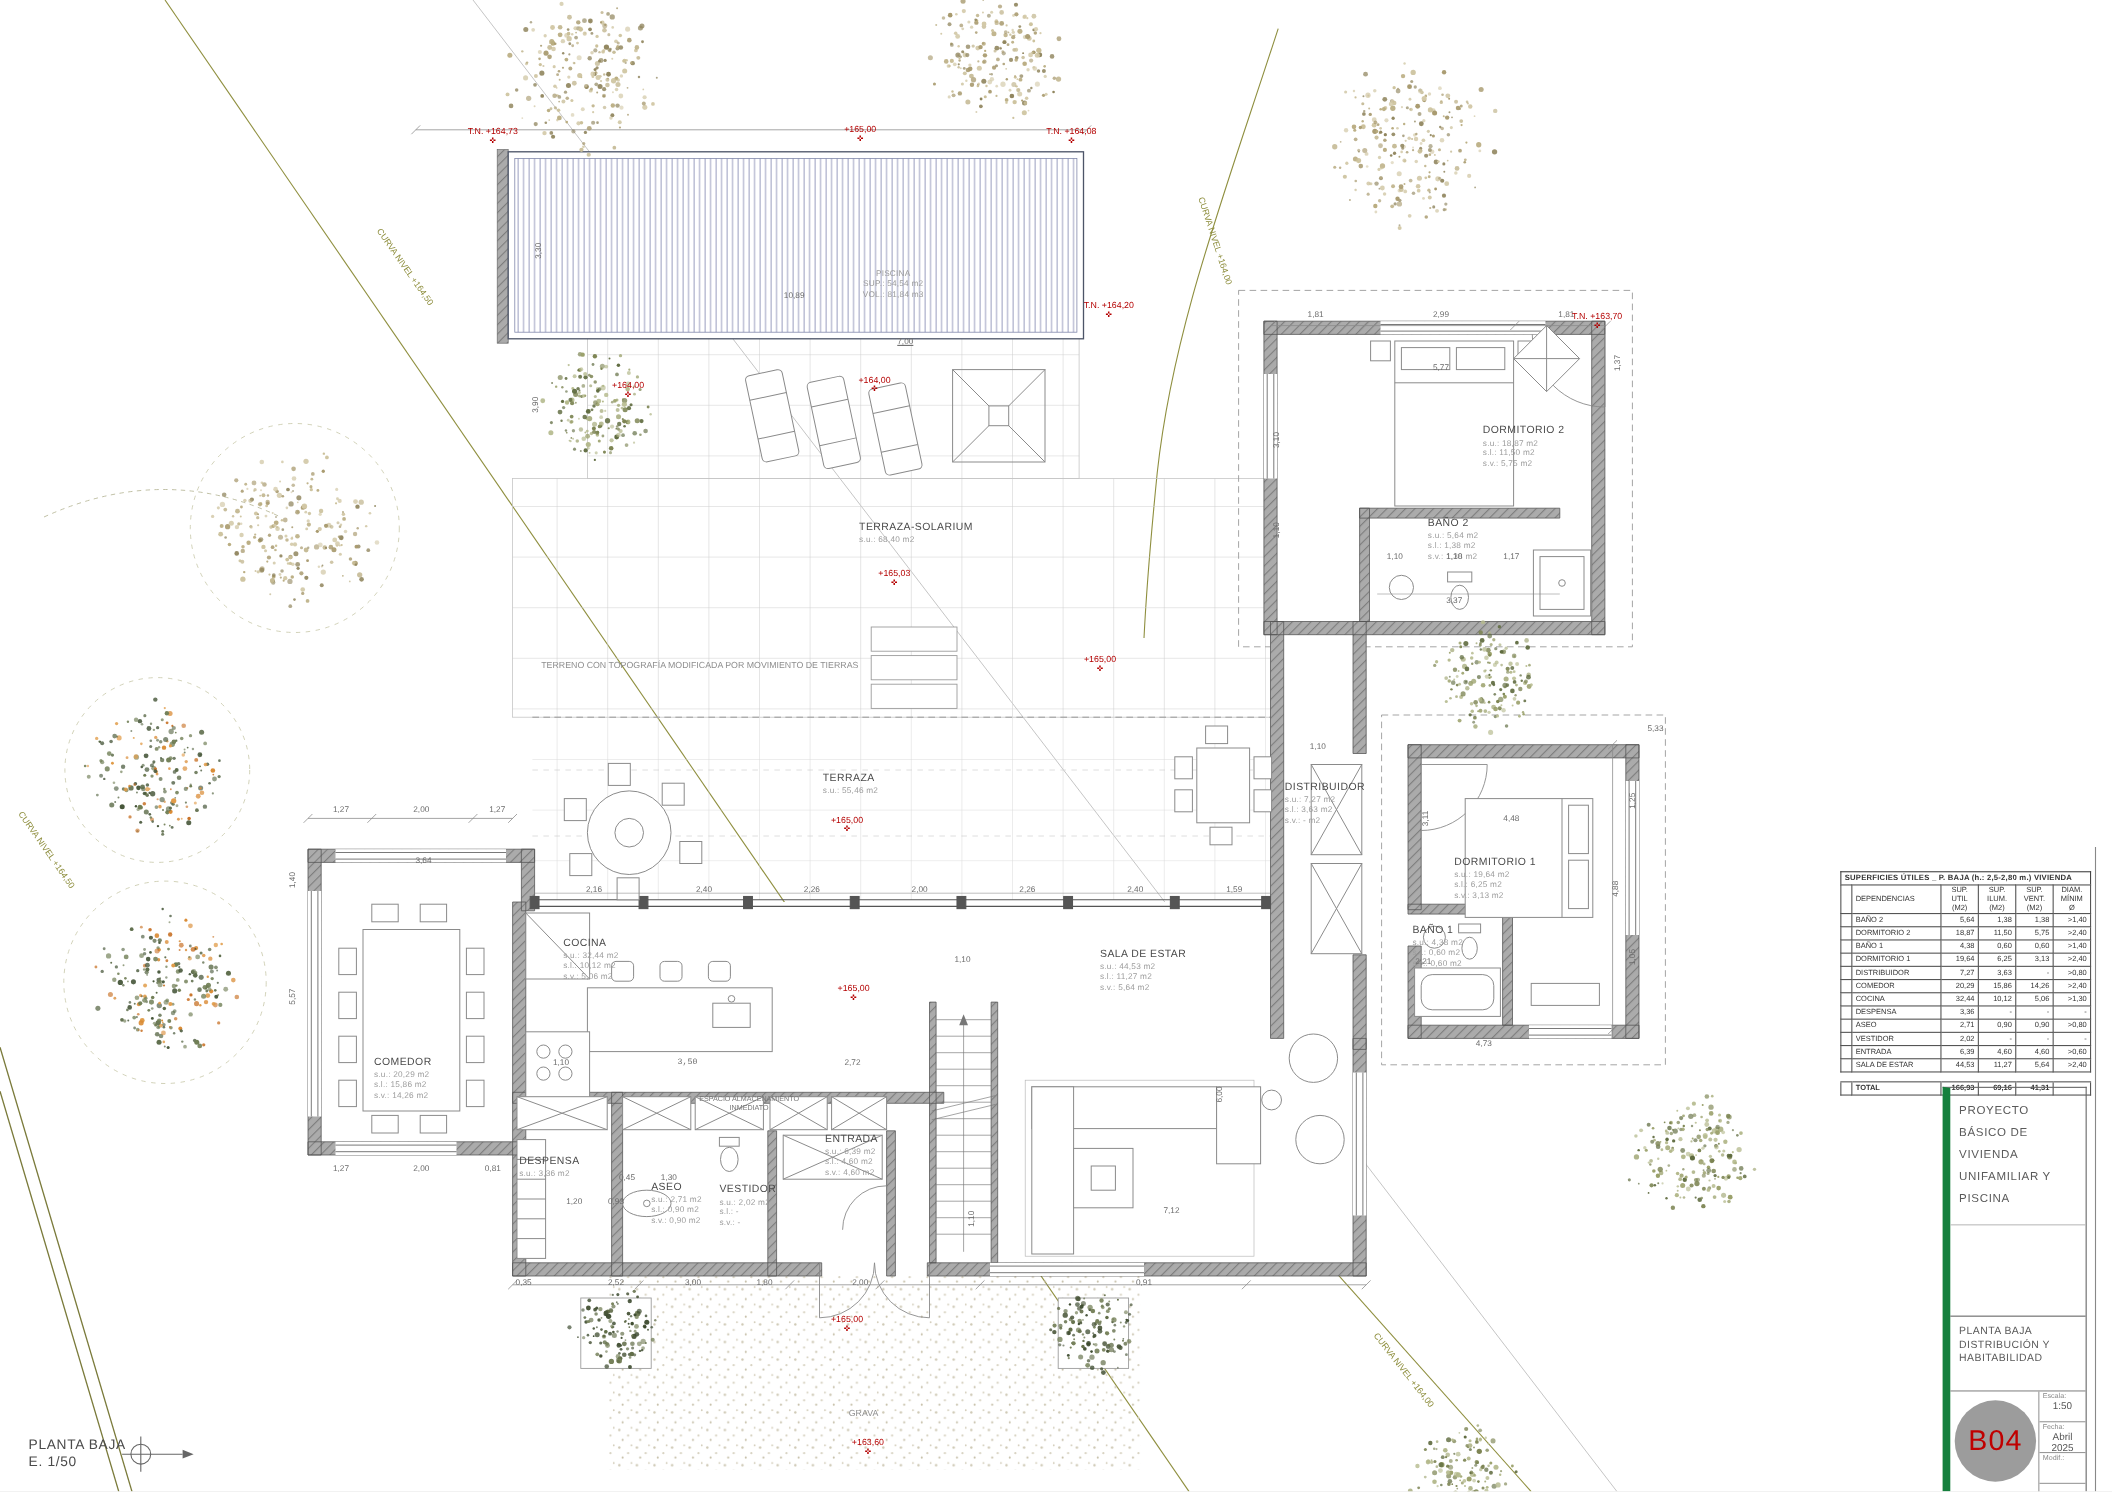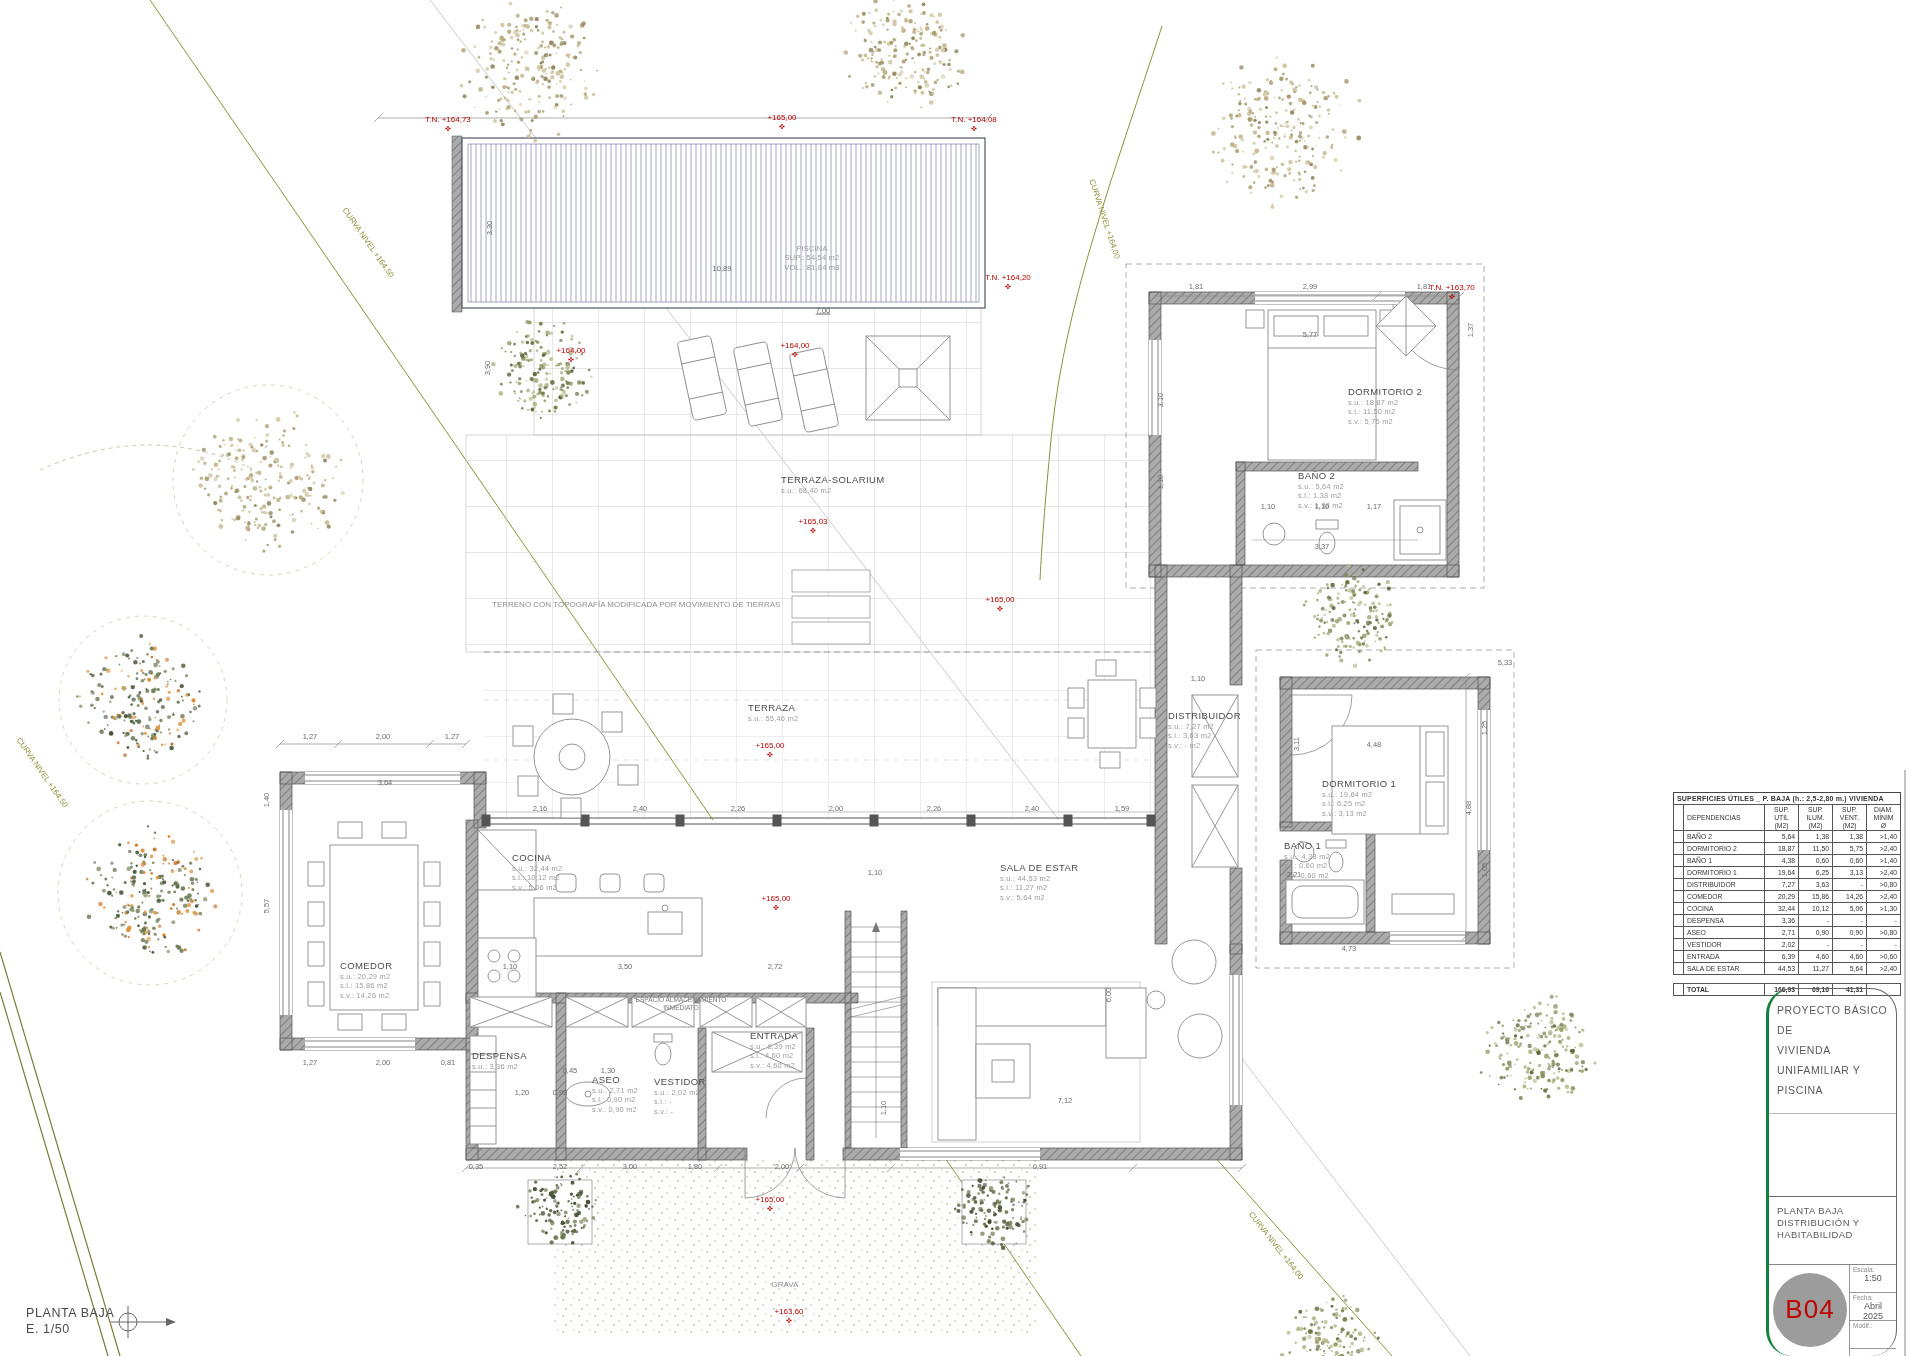--- a/index.html
+++ b/index.html
@@ -29,22 +29,22 @@
             padding:1px 3px;height:9px;overflow:hidden;white-space:nowrap;}
   .areas-table th{font-weight:normal;text-align:center;white-space:normal;line-height:1.15;}
   .areas-table .num{text-align:right;}
   .areas-table .c0{width:9px;padding:0;}
   .areas-table .c1{width:74px;text-align:left;}
   .areas-table .sep td{border-left:none;border-right:none;border-color:#555;height:6px;}
   .areas-table .total td{font-weight:bold;}
 
   
   .title-block{position:absolute;left:1766px;top:988px;width:131px;height:368px;
-               border-left:3px solid #15803d;border-top:1px solid #666;border-right:1px solid #666;
-               box-sizing:border-box;color:#5a5a5a;border-radius:26px;}
+               border-left:7px solid #15803d;border-top:1px solid #666;border-right:1px solid #666;
+               box-sizing:border-box;color:#5a5a5a;}
   .tb-project{font-size:10.5px;letter-spacing:.6px;line-height:1.9;padding:12px 8px;color:#5a5a5a;}
   .tb-div1{border-top:1px solid #bbb;height:82px;}
   .tb-sheet{border-top:1px solid #666;padding:8px 8px;font-size:9.5px;letter-spacing:.4px;line-height:1.3;height:68px;box-sizing:border-box;}
   .tb-bottom{border-top:1px solid #888;position:relative;height:100px;}
   .tb-circle{position:absolute;left:4px;top:8px;width:74px;height:74px;border-radius:50%;
              background:#9c9c9c;display:flex;align-items:center;justify-content:center;}
   .tb-code{font-size:26px;color:#c00000;letter-spacing:1px;}
   .tb-fields{position:absolute;left:80px;top:0;right:0;bottom:0;border-left:1px solid #999;}
   .tb-field{border-bottom:1px solid #999;padding:1px 3px;height:28px;box-sizing:border-box;}
   .tb-field .fl{font-size:6.5px;color:#8a8a8a;}
@@ -2695,21 +2695,21 @@
       <div class="dim" style="left: 782px; top: 1166px;">2,00</div>
       <div class="dim" style="left: 1040px; top: 1166px;">0,91</div>
       <div class="dim" style="left: 540px; top: 808px;">2,16</div>
       <div class="dim" style="left: 640px; top: 808px;">2,40</div>
       <div class="dim" style="left: 738px; top: 808px;">2,26</div>
       <div class="dim" style="left: 836px; top: 808px;">2,00</div>
       <div class="dim" style="left: 934px; top: 808px;">2,26</div>
       <div class="dim" style="left: 1032px; top: 808px;">2,40</div>
       <div class="dim" style="left: 1122px; top: 808px;">1,59</div>
       <div class="dim" style="left: 510px; top: 966px;">1,10</div>
-      <div class="dim" style="left: 625px; top: 966px;">3,50</div>
+      <div class="dim" style="left: 625px; top: 966px; font-family: Liberation Mono, monospace;">3,50</div>
       <div class="dim" style="left: 775px; top: 966px;">2,72</div>
       <div class="dim" style="left: 1065px; top: 1100px;">7,12</div>
       <div class="dim" style="left: 1108px; top: 995px; transform: translate(-50%, -50%) rotate(-90deg);">6,00</div>
       <div class="dim" style="left: 875px; top: 872px;">1,10</div>
       <div class="dim" style="left: 883px; top: 1108px; transform: translate(-50%, -50%) rotate(-90deg);">1,10</div>
       <div class="spot" style="left: 448px; top: 124px;">
         <div class="t">T.N. +164,73</div>
         <div class="m">✜</div>
       </div>
       <div class="spot" style="left: 782px; top: 122px;">

